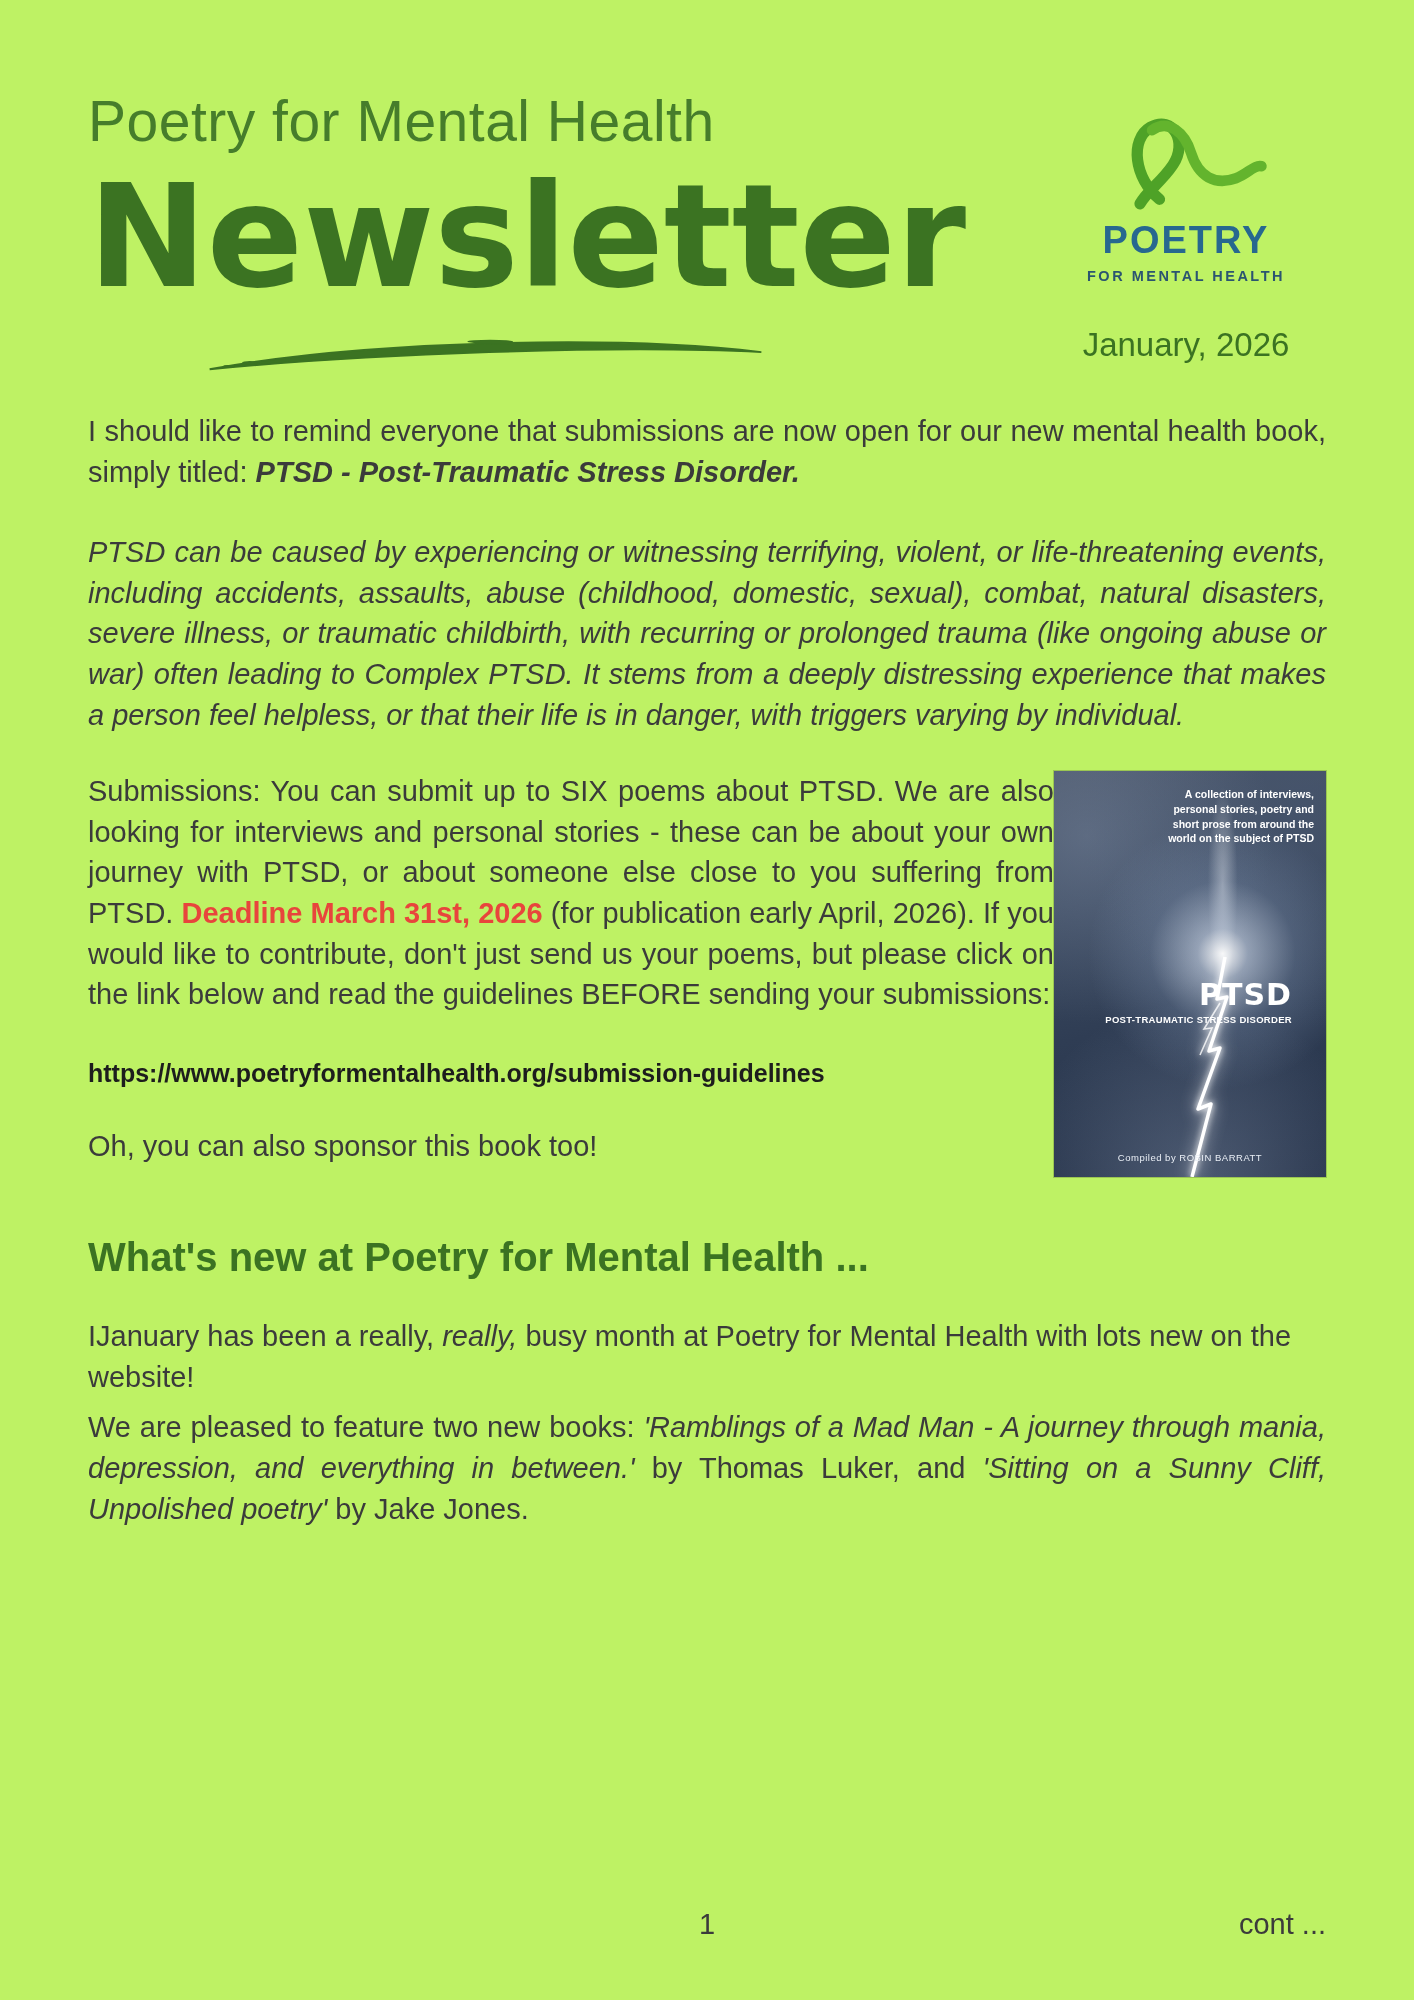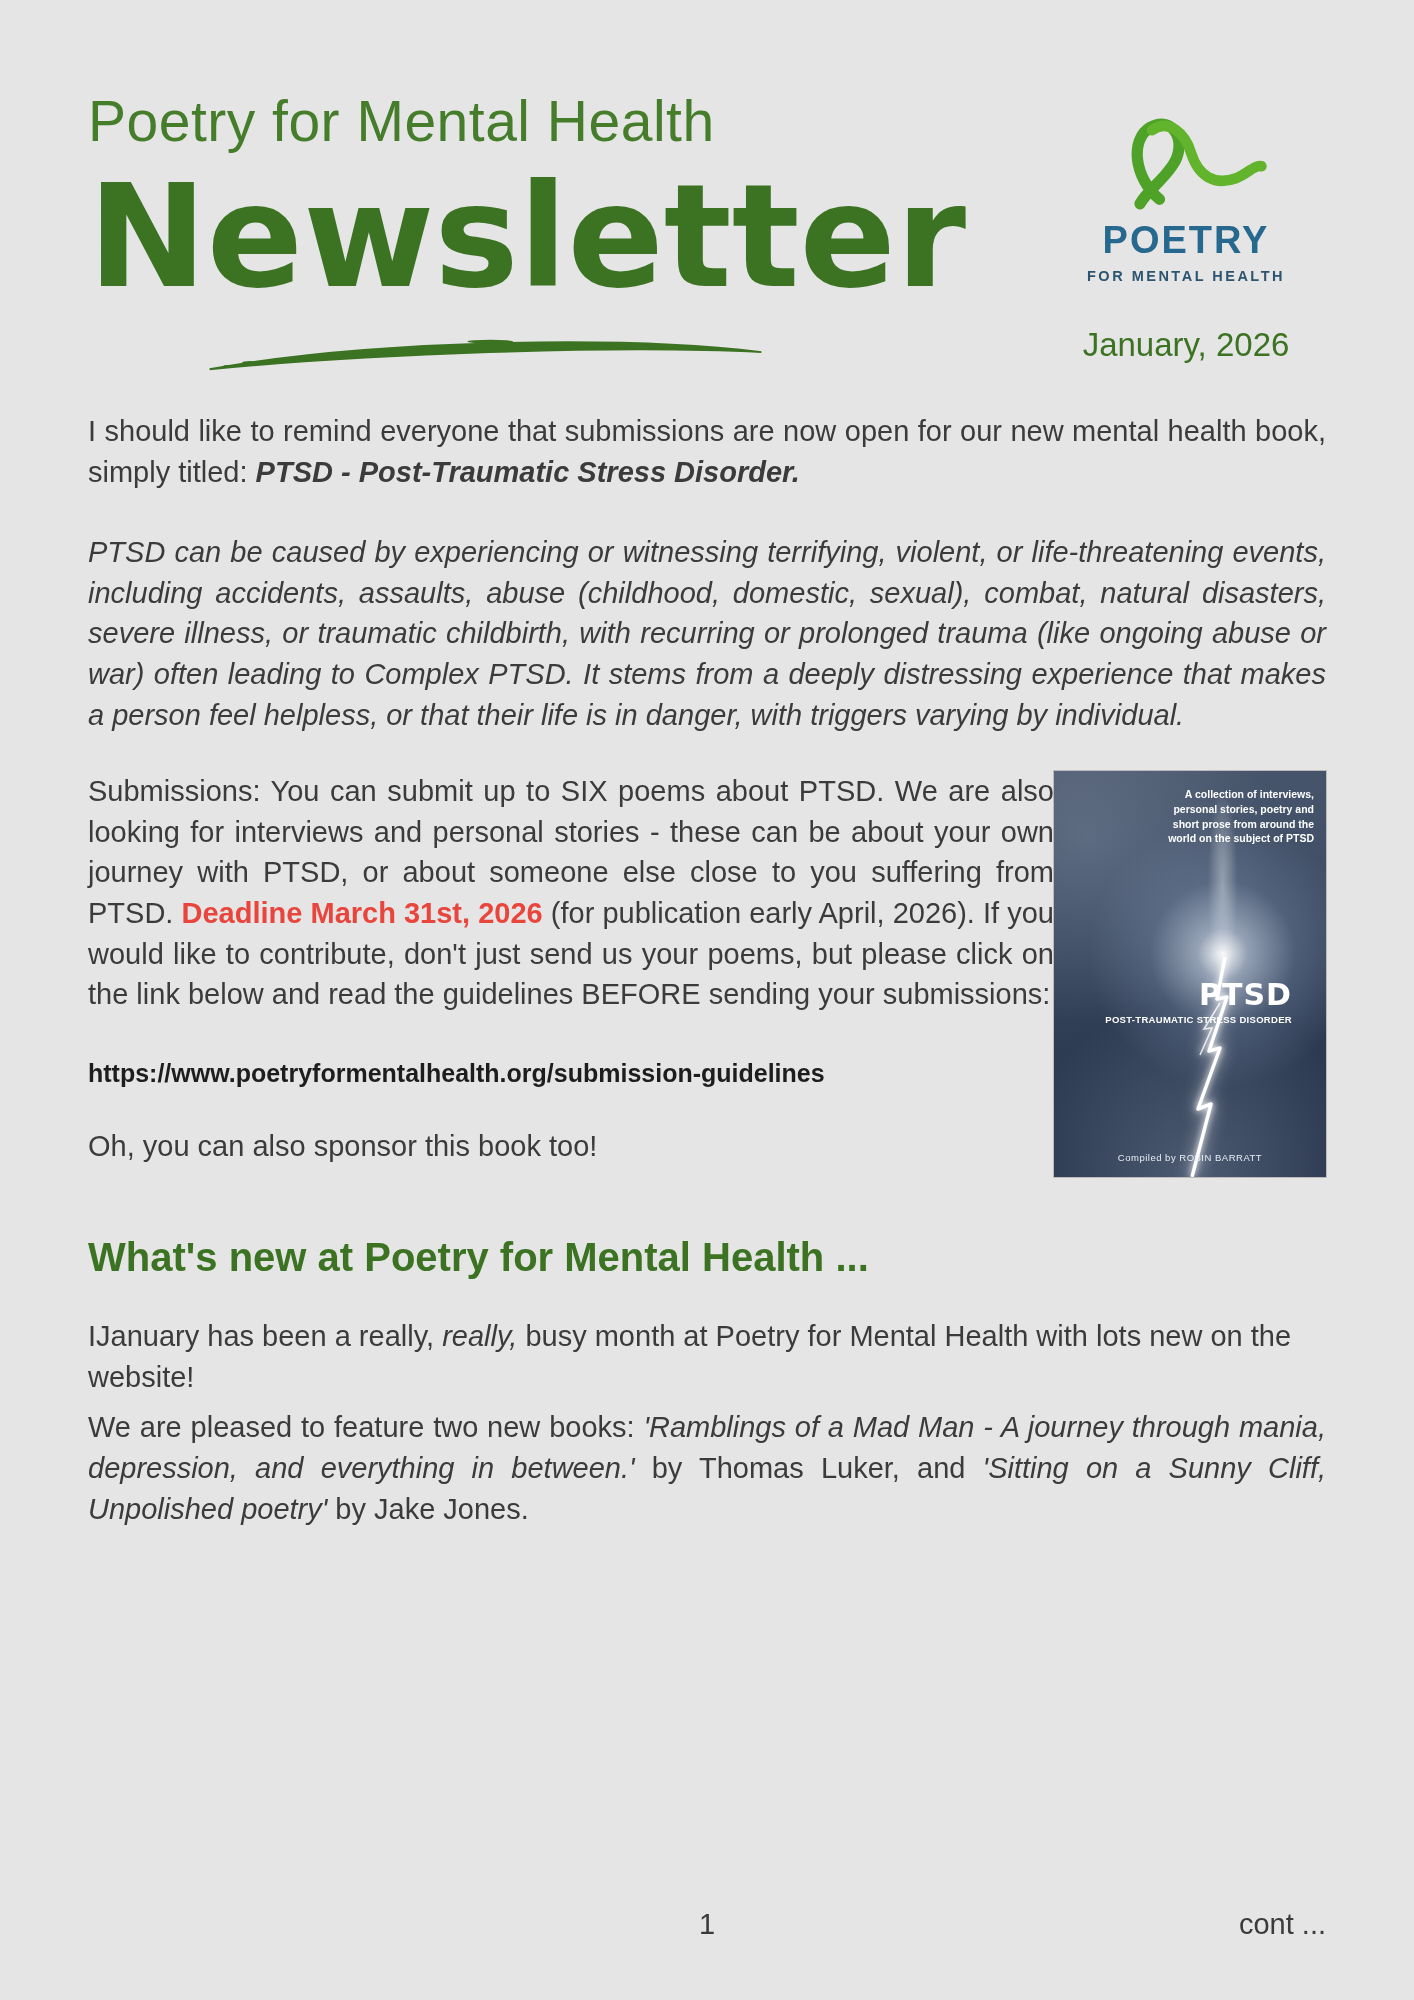--- a/index.html
+++ b/index.html
@@ -1,19 +1,19 @@
 <!DOCTYPE html>
 <html><head>
 <meta charset="utf-8">
 <style>
   * { margin:0; padding:0; box-sizing:border-box; }
   html,body { background:#ffffff; }
   .page {
     width:1414px; height:2000px; margin:0 auto; position:relative;
-    background:#e5e5e5; overflow:hidden;
+    background:#bef264; overflow:hidden;
     padding:88px 88px 0 88px;
     font-family:"Liberation Sans", sans-serif;
     color:#3b3b3b;
   }
 
   
   .masthead { display:flex; justify-content:space-between; align-items:flex-start; }
   .pretitle { font-size:57px; color:#467d2b; letter-spacing:0.5px; }
   .title {
     font-family:"DejaVu Sans", sans-serif; font-weight:bold;

